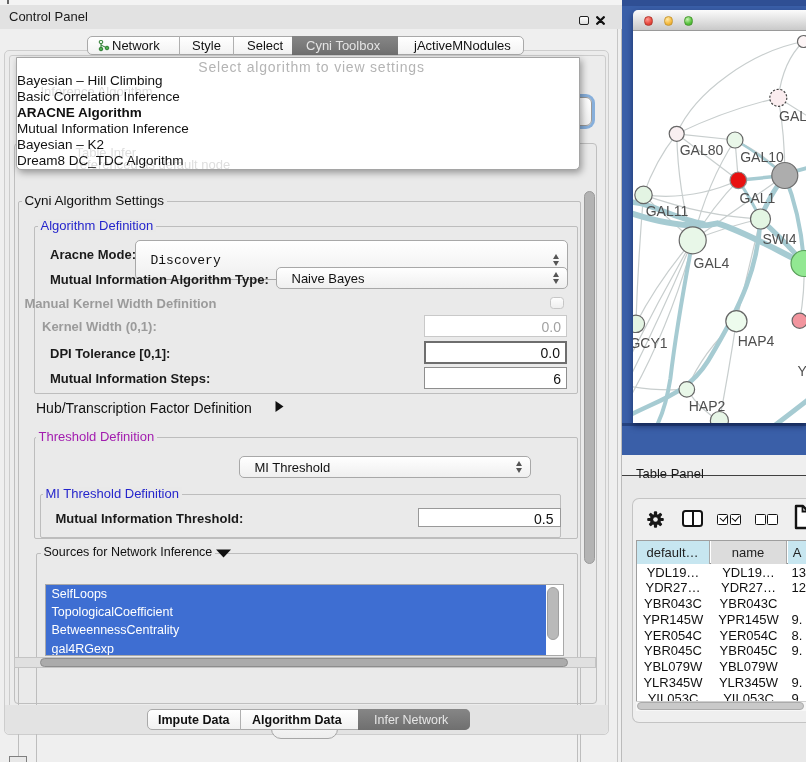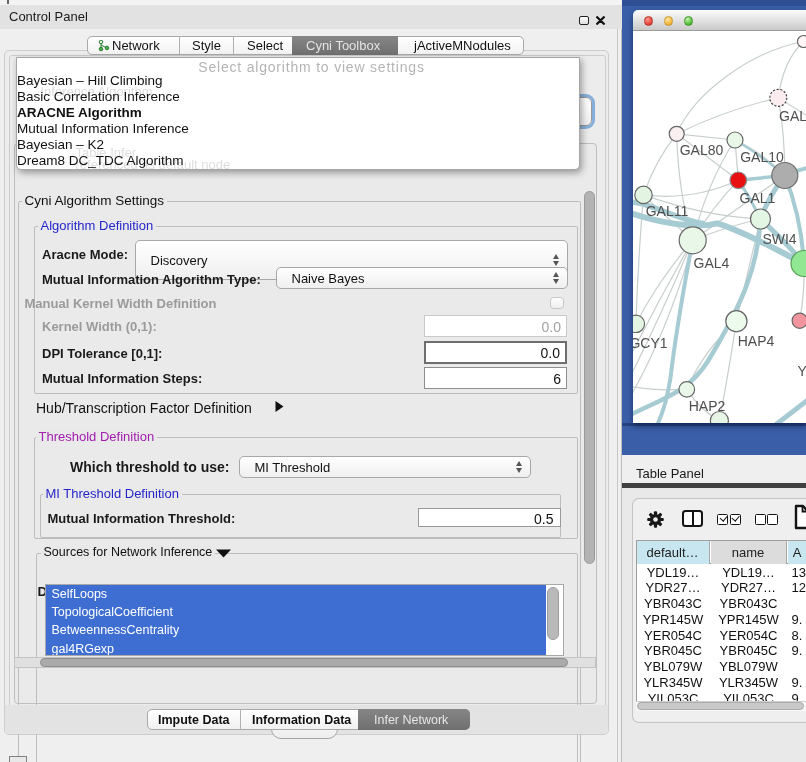--- a/index.html
+++ b/index.html
@@ -1,20 +1,20 @@
 <!DOCTYPE html>
 <html><head>
 <meta charset="utf-8">
 <style>
 * { margin:0; padding:0; box-sizing:border-box; }
 html,body { width:806px; height:762px; overflow:hidden; }
 body { position:relative; font-family:"Liberation Sans",sans-serif; background:#efefef; }
 .abs { position:absolute; }
 .tabt { font-size:13px; white-space:nowrap; }
-.lbl { font-size:13px; font-weight:bold; color:#1a1a1a; white-space:nowrap; }
+.lbl { font-size:13px; font-weight:bold; color:#1a1a1a; white-space:nowrap;margin-left:8px; }
 .glbl { font-size:13px; font-weight:bold; color:#9b9b9b; white-space:nowrap; }
 .field { background:#fff; font-size:14px; text-align:right; white-space:nowrap; }
 .gbox { border:1px solid #bdbdbd; border-radius:2px; }
 .gtitle { font-size:13px; white-space:nowrap; background:#e9e9e9; padding:0 3px; line-height:13px; }
 </style>
 </head>
 <body>
 
 <div class="abs" id="cpwin" style="left:0;top:0;width:622px;height:762px;background:#efefef;border-right:1px solid #bbb;">
   <div class="abs" style="left:616.5px;top:0;width:1px;height:762px;background:#c6c6c6;"></div>
@@ -57,21 +57,21 @@
 
   <div class="abs" id="settings" style="left:13.5px;top:144px;width:584px;height:524px;">
 
     <div class="abs gbox" style="left:4px;top:57px;width:563px;height:700px;"></div>
     <div class="abs gtitle" style="left:8px;top:50px;color:#111;font-size:13.5px;">Cyni Algorithm Settings</div>
 
     <div class="abs gbox" style="left:20px;top:82px;width:544px;height:168px;"></div>
     <div class="abs gtitle" style="left:24px;top:75px;color:#2525cc;">Algorithm Definition</div>
 
     <div class="abs lbl" style="left:28.5px;top:103px;">Aracne Mode:</div>
-    <div class="abs combo" style="left:121px;top:96px;width:433px;height:40px;">
+    <div class="abs combo" style="left:121px;top:96px;width:433px;height:40px;font-family:Liberation Mono, monospace;">
         <span class="ctext">Discovery</span>
         <span class="carr"></span>
       </div>
     <div class="abs combo" style="left:262px;top:123px;width:292px;height:22px;">
         <span class="ctext">Naive Bayes</span>
         <span class="carr"></span>
       </div>
     <div class="abs lbl" style="left:28.5px;top:128px;">Mutual Information Algorithm Type:</div>
     <div class="abs glbl" style="left:11px;top:151.5px;">Manual Kernel Width Definition</div>
     <div class="abs" style="left:536px;top:152.5px;width:14.5px;height:12px;border:1px solid #c6c6c6;border-radius:3.5px;background:linear-gradient(#fdfdfd,#eee);"></div>
@@ -82,21 +82,20 @@
     <div class="abs lbl" style="left:28.5px;top:227px;">Mutual Information Steps:</div>
     <div class="abs field" style="left:410px;top:222.5px;width:143.5px;height:22px;border:1.4px solid #8e8e8e;color:#111;padding:3px 5px 0 0;">6</div>
 
     <div class="abs" style="left:22.5px;top:256px;font-size:14px;color:#111;">Hub/Transcription Factor Definition</div>
     <svg class="abs" style="left:261px;top:257px;" width="9" height="11" viewBox="0 0 9 11">
         <path d="M0.5 0 L8.5 5.5 L0.5 11 Z" fill="#111"></path>
       </svg>
 
     <div class="abs gbox" style="left:20px;top:292.5px;width:544px;height:102px;"></div>
     <div class="abs gtitle" style="left:22px;top:286px;color:#a21caf;">Threshold Definition</div>
-    <div class="abs lbl" style="left:56.5px;top:315px;font-size:14px;">Which threshold to use:</div>
     <div class="abs combo" style="left:225px;top:311.5px;width:292.5px;height:22px;">
         <span class="ctext">MI Threshold</span>
         <span class="carr"></span>
       </div>
     <div class="abs gbox" style="left:26.5px;top:349.5px;width:520.5px;height:44px;"></div>
     <div class="abs gtitle" style="left:29px;top:343px;color:#2525cc;">MI Threshold Definition</div>
     <div class="abs lbl" style="left:34px;top:367px;">Mutual Information Threshold:</div>
     <div class="abs field" style="left:404px;top:364px;width:143px;height:19px;border:1px solid #999;color:#111;padding:1.5px 6px 0 0;">0.5</div>
 
     <div class="abs gbox" style="left:22px;top:408.5px;width:542px;height:300px;"></div>
@@ -122,21 +121,21 @@
 
   <div class="abs" style="left:583.5px;top:191px;width:11px;height:373px;background:#b3b3b3;border:1px solid #9a9a9a;border-radius:6px;"></div>
 
   <div class="abs" style="left:271px;top:711px;width:67px;height:28px;background:linear-gradient(#ffffff,#ededed);border:1px solid #a6a6a6;border-radius:10px;font-size:13px;color:#111;text-align:center;line-height:18px;">Apply</div>
 
   <div class="abs" id="bottabs" style="left:147px;top:709px;height:21px;">
     <div class="abs" style="left:0;top:0;width:323px;height:21px;background:linear-gradient(#ffffff,#f1f1f1);border:1px solid #a9a9a9;border-radius:5px;"></div>
     <div class="abs" style="left:93px;top:0;width:1px;height:21px;background:#b0b0b0;"></div>
     <div class="abs" style="left:210.5px;top:0;width:112.5px;height:21px;background:linear-gradient(#868686,#6f6f6f);border-radius:0 5px 5px 0;"></div>
     <div class="abs tabt" style="left:11px;top:4px;font-size:12.5px;font-weight:bold;color:#111;">Impute Data</div>
-    <div class="abs tabt" style="left:105px;top:4px;font-size:12.5px;font-weight:bold;color:#111;">Information Data</div>
+    <div class="abs tabt" style="left:105px;top:4px;font-size:12.5px;font-weight:bold;color:#111;">Algorithm Data</div>
     <div class="abs tabt" style="left:227px;top:4px;font-size:12.5px;color:#e6e6e6;">Infer Network</div>
   </div>
 
   <div class="abs" style="left:9px;top:756px;width:18px;height:10px;border:1.5px solid #7f7f7f;background:#e8e8e8;"></div>
 </div>
 
 <div class="abs" id="popup" style="left:15.5px;top:57px;width:564px;height:112.5px;background:#fff;border:1px solid #a5a5a5;border-radius:0 0 5px 5px;box-shadow:2px 3px 7px rgba(0,0,0,0.35);z-index:50;font-size:13.5px;color:#111;overflow:hidden;">
   <div class="abs" style="left:0;top:0.5px;width:590px;text-align:center;color:#b4b4b4;font-size:14px;letter-spacing:0.8px;">Select algorithm to view settings</div>
   <div class="abs" style="left:24px;top:26px;color:#dcdcdc;font-size:13px;">Inference Algorithm</div>
   <div class="abs" style="left:59px;top:87px;color:#dedede;font-size:13px;">Table Infer</div>
@@ -234,21 +233,21 @@
 <text x="123" y="315" text-anchor="middle">HAP4</text>
 <text x="74" y="380" text-anchor="middle">HAP2</text>
 <text x="164.5" y="344.5">YBR…</text>
 </g>
 </svg>
     </div>
   </div>
 </div>
 
 <div class="abs" id="tablepanel" style="left:622px;top:455px;width:184px;height:307px;background:#e9e9e9;">
-  <div class="abs" style="left:0;top:0;width:184px;height:33px;background:#efefef;border-bottom:5px solid #404040;">
+  <div class="abs" style="left:0;top:0;width:184px;height:21px;background:#efefef;border-bottom:1px solid #404040;">
     <div class="abs" style="left:14px;top:11px;font-size:13px;color:#1a1a1a;">Table Panel</div>
   </div>
   <div class="abs" style="left:9.5px;top:42.5px;width:180px;height:225.5px;background:#efefef;border:1px solid #c4c4c4;border-radius:7px 0 0 7px;border-right:none;"></div>
 
   <svg class="abs" style="left:25px;top:56px;" width="17" height="17" viewBox="0 0 17 17">
     <g fill="#181818">
       <circle cx="8.5" cy="8.5" r="5.6"></circle>
       <g>
         <rect x="6.9" y="0.2" width="3.2" height="4" rx="1"></rect>
         <rect x="6.9" y="12.8" width="3.2" height="4" rx="1"></rect>

